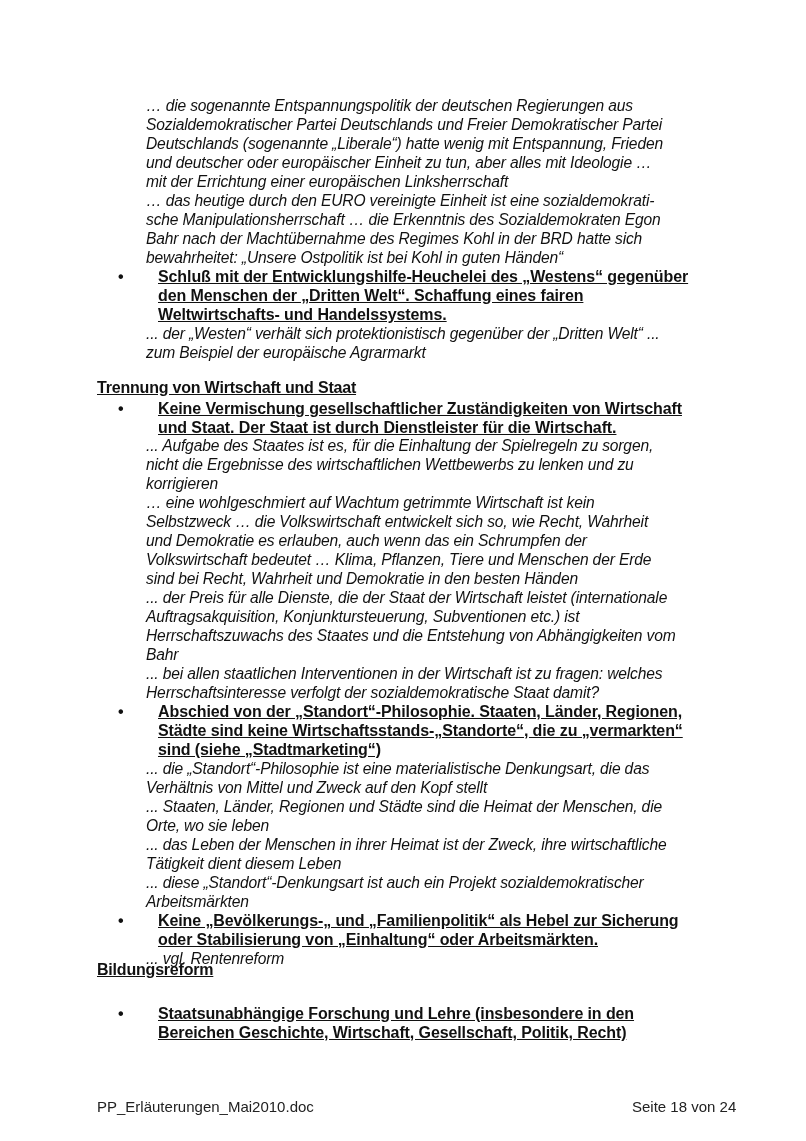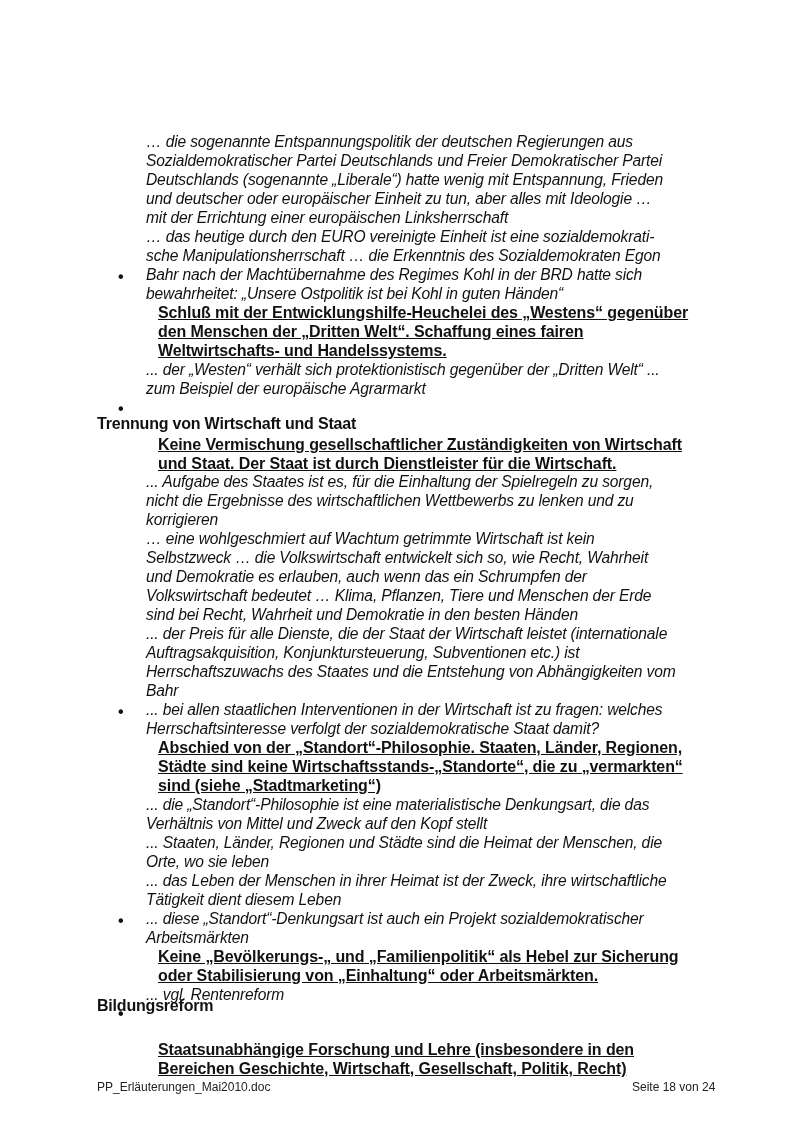--- a/index.html
+++ b/index.html
@@ -1,24 +1,24 @@
 <!DOCTYPE html>
 <html><head>
 <meta charset="utf-8">
 <style>
   html, body { margin: 0; padding: 0; background: #ffffff; }
   body { width: 806px; height: 1141px; position: relative; overflow: hidden;
          font-family: "Liberation Sans", sans-serif; color: #111; }
   .page { position: absolute; left: 0; top: 0; width: 806px; height: 1141px; }
-  .line { position: absolute; white-space: nowrap; font-size: 15.6px; line-height: 19px; margin-top: 36px; }
+  .line { position: absolute; white-space: nowrap; font-size: 15.6px; line-height: 19px; }
   .it { font-style: italic; left: 146px; letter-spacing: -0.15px; }
   .bd { font-weight: bold; left: 158px; font-size: 16px; letter-spacing: -0.1px; text-decoration: underline; }
-  .hd { font-weight: bold; left: 97px; font-size: 16px; letter-spacing: -0.2px; }
+  .hd { font-weight: bold; left: 97px; font-size: 16px; letter-spacing: -0.2px; text-decoration: underline; }
   .bullet { position: absolute; left: 118px; font-size: 16px; line-height: 19px; font-weight: bold; }
-  .footer { position: absolute; font-size: 12px; line-height: 14px; color: #222; }
+  .footer { position: absolute; font-size: 15px; line-height: 14px; color: #222; margin-top: 20px; }
 </style>
 </head>
 <body>
 
 <div class="page">
 
   <div>
     <div class="line it" style="top:96px">… die sogenannte Entspannungspolitik der deutschen Regierungen aus</div>
     <div class="line it" style="top:115px">Sozialdemokratischer Partei Deutschlands und Freier Demokratischer Partei</div>
     <div class="line it" style="top:134px">Deutschlands (sogenannte „Liberale“) hatte wenig mit Entspannung, Frieden</div>

